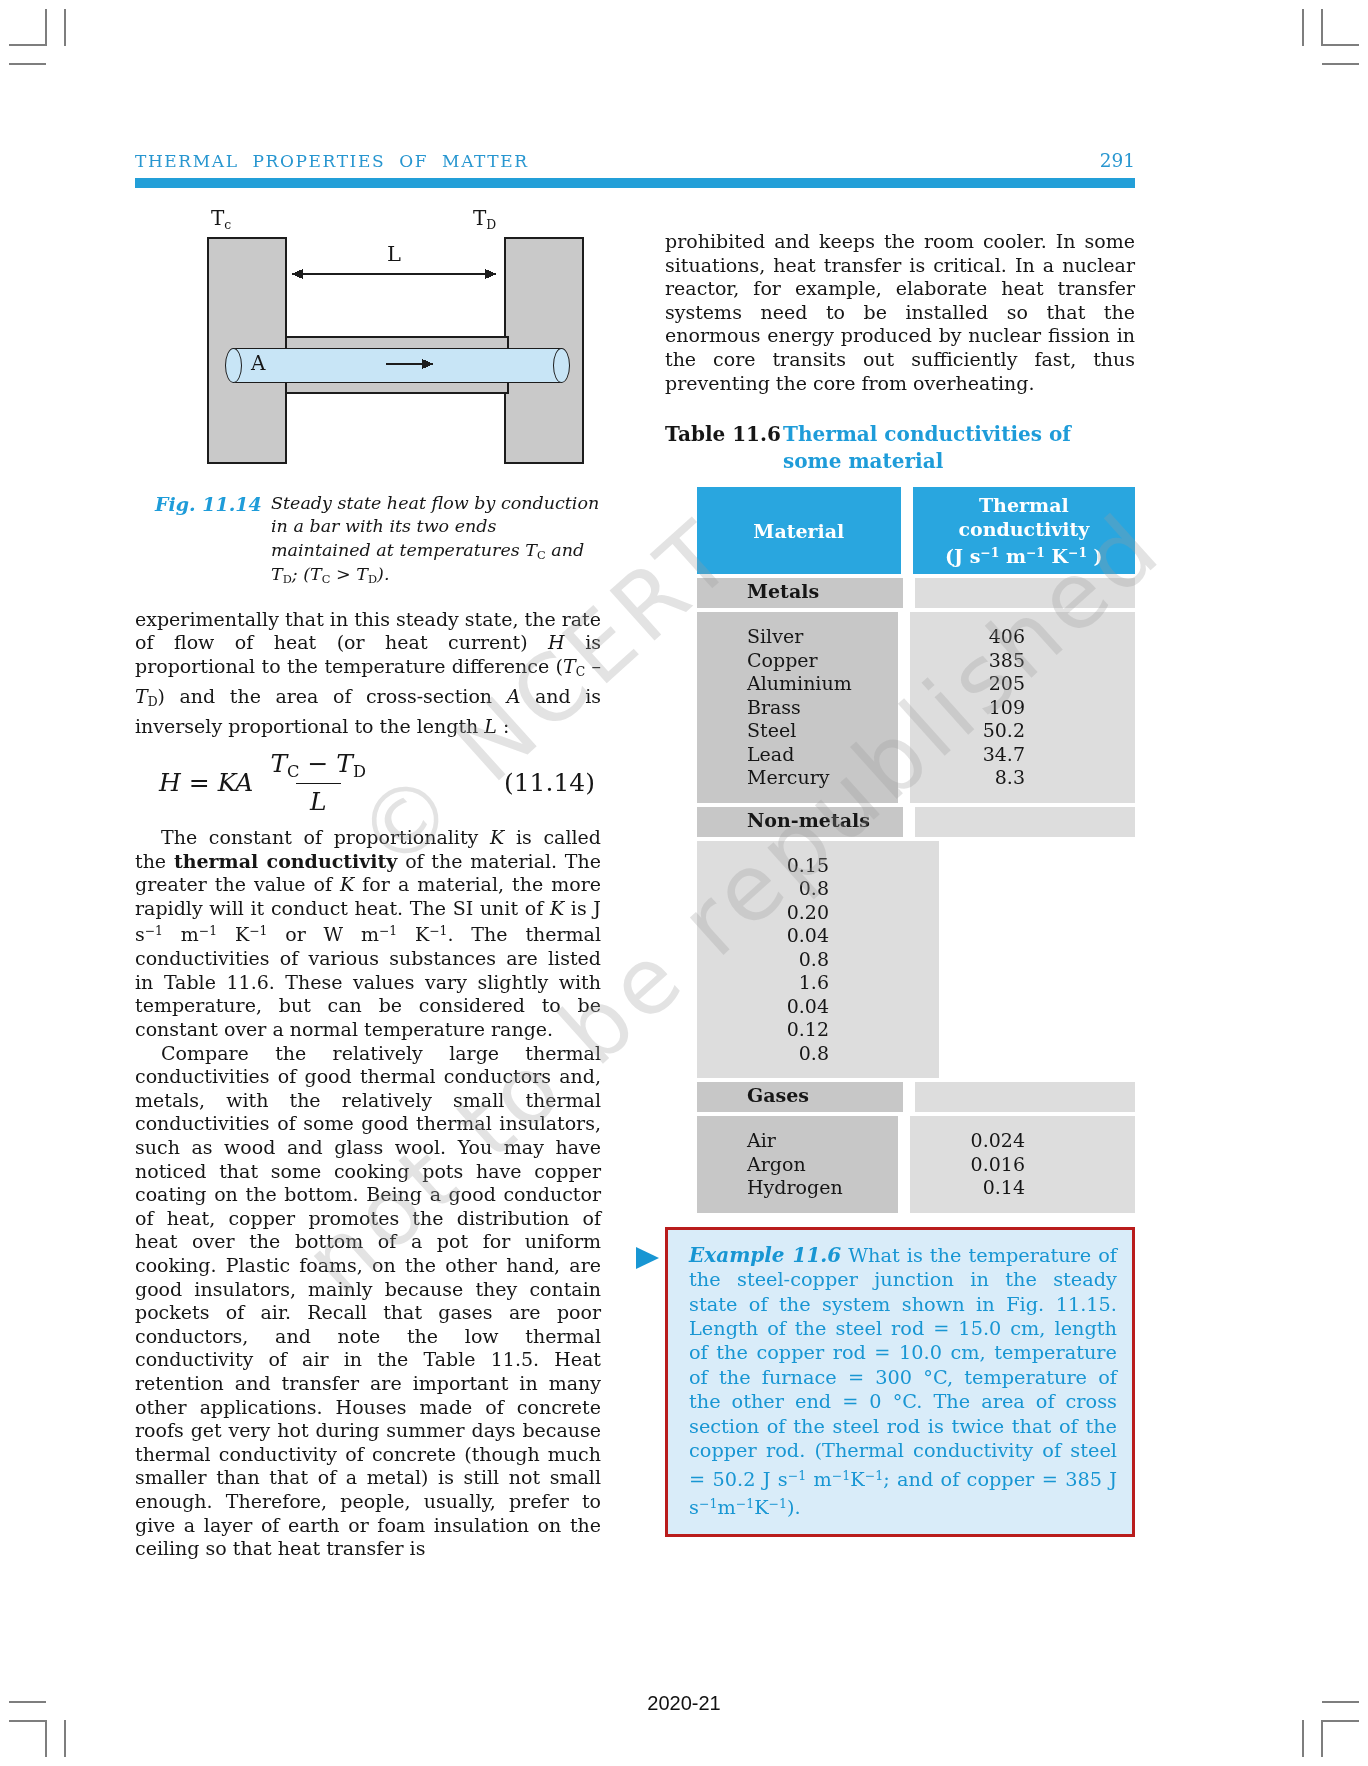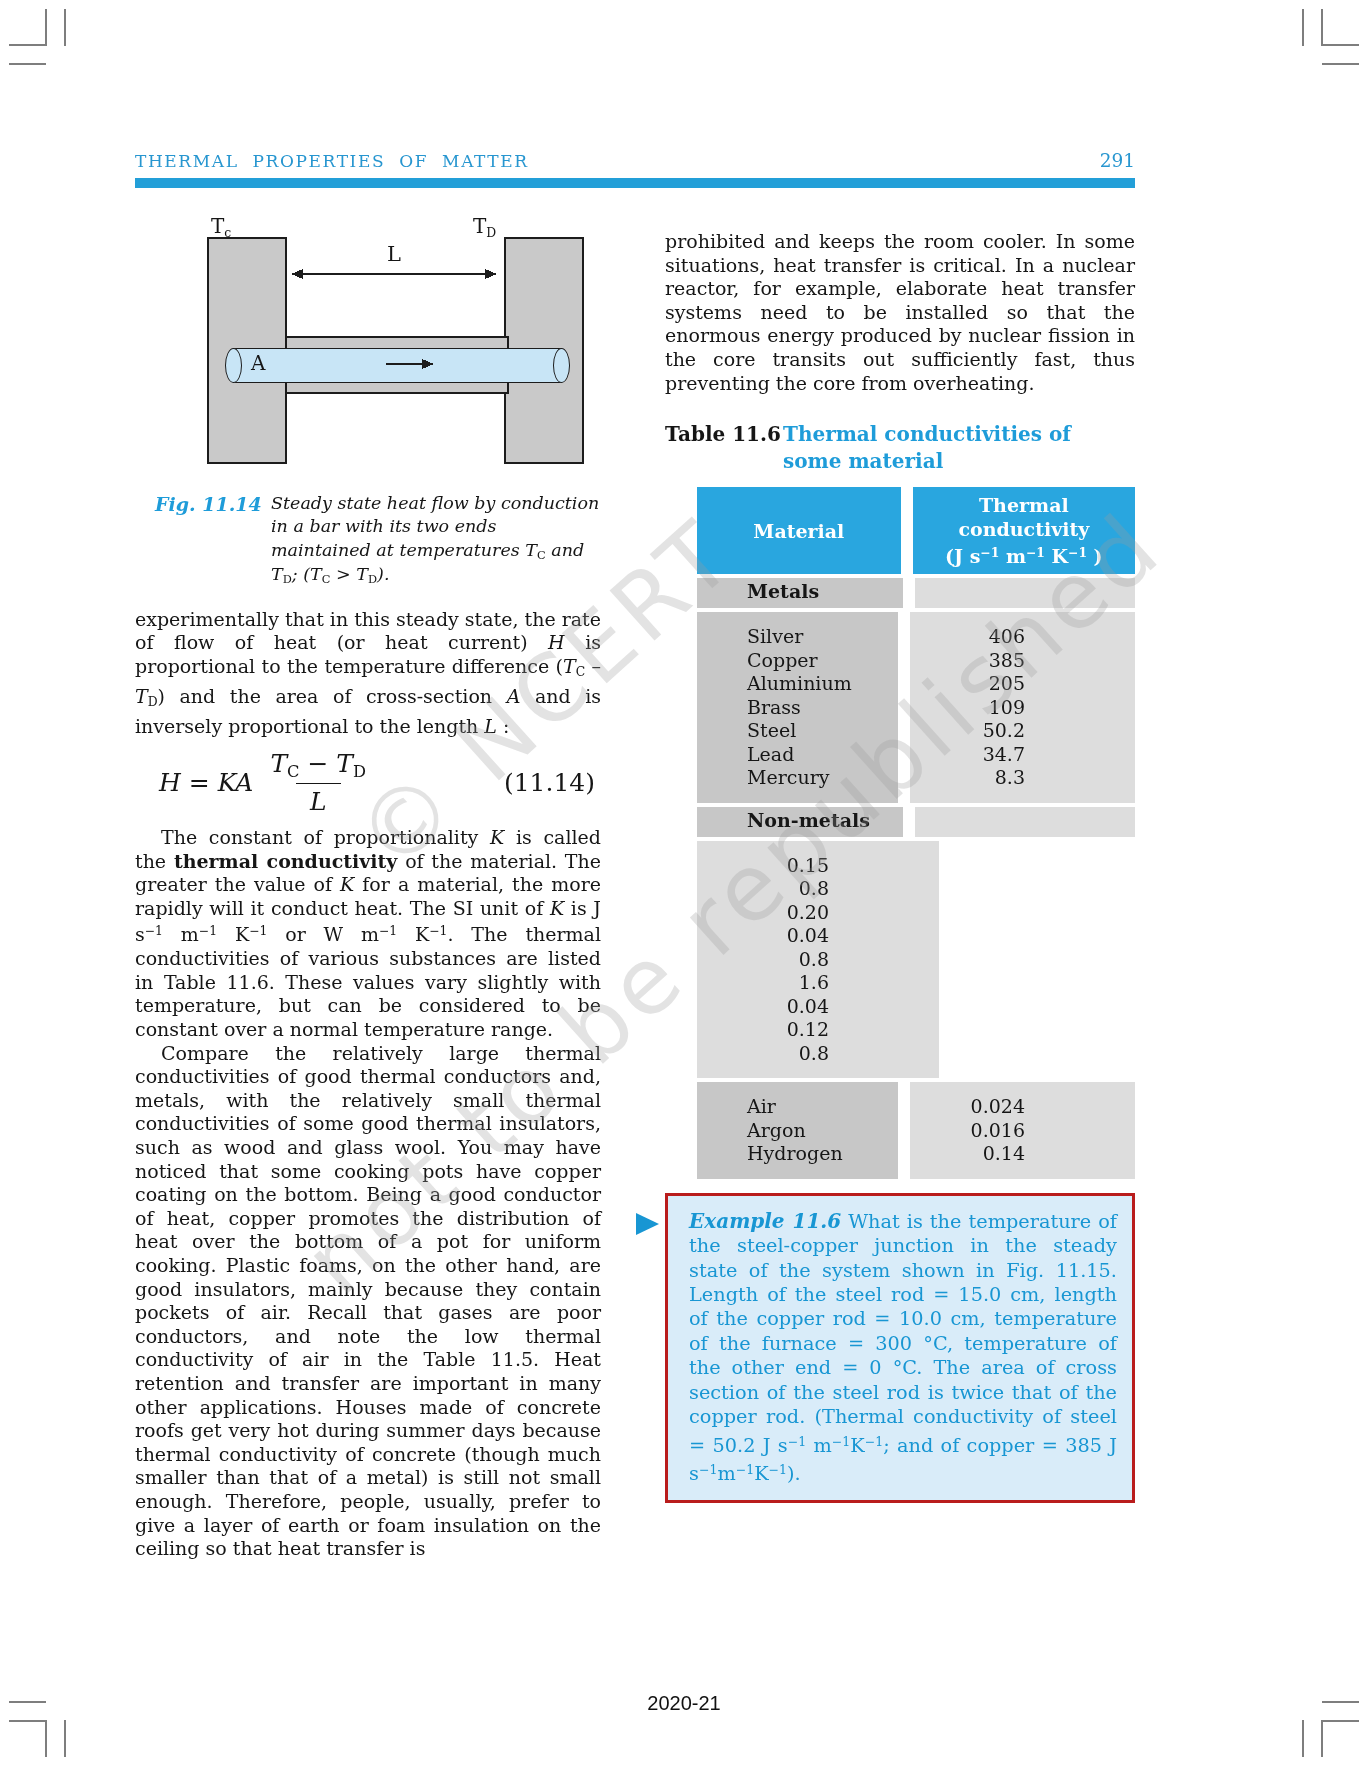--- a/index.html
+++ b/index.html
@@ -23,21 +23,21 @@
   .col-right { width:470px; }
 
   
   .fig { position:relative; width:385px; height:272px; margin-left:72px; }
   .fig .block { position:absolute; top:33px; width:80px; height:227px; background:#c9c9c9; border:2px solid #1c1c1c; }
   .fig .block-l { left:0; } .fig .block-r { left:297px; width:80px; }
   .fig .slab { position:absolute; left:78px; top:132px; width:224px; height:58px; background:#c9c9c9; border:2px solid #1c1c1c; }
   .fig .rod { position:absolute; left:26px; top:144px; width:328px; height:35px; background:#c8e5f6; border-top:1.6px solid #1c1c1c; border-bottom:1.6px solid #1c1c1c; z-index:3; }
   .fig .rod-end { position:absolute; top:144px; width:17px; height:35px; background:#c8e5f6; border:1.6px solid #1c1c1c; border-radius:50%; z-index:4; }
   .fig .rod-end-l { left:18px; } .fig .rod-end-r { left:346px; }
-  .fig .tlabel { position:absolute; top:10px; font-size:20px; z-index:5; }
+  .fig .tlabel { position:absolute; top:2px; font-size:20px; z-index:5; }
   .fig .tlabel .fsub { font-size:0.62em; vertical-align:-0.32em; }
   .fig .tl-c { left:4px; } .fig .tl-d { left:266px; }
   .fig .llabel { position:absolute; left:180px; top:38px; font-size:21px; z-index:5; }
   .fig .larrow { position:absolute; left:84px; top:62px; z-index:5; }
   .fig .alabel { position:absolute; left:44px; top:147px; font-size:20px; z-index:6; }
   .fig .flowarrow { position:absolute; left:179px; top:152px; z-index:6; }
 
   
   .caption { display:flex; margin-top:16px; margin-left:20px; line-height:1.34; }
   .cap-label { color:#1e9cd9; font-weight:bold; font-style:italic; font-size:19px; width:116px; flex:none; }
@@ -229,20 +229,24 @@
               <div>0.20</div>
               <div>0.04</div>
               <div>0.8</div>
               <div>1.6</div>
               <div>0.04</div>
               <div>0.12</div>
               <div>0.8</div>
             </div>
           </div>
 
+          <div class="trowset">
+            <div class="sc1">Gases</div>
+            <div class="sc2"></div>
+          </div>
           <div class="trowset" style="margin-bottom:0;">
             <div class="bc1">
               <div>Air</div>
               <div>Argon</div>
               <div>Hydrogen</div>
             </div>
             <div class="bc2">
               <div>0.024</div>
               <div>0.016</div>
               <div>0.14</div>

